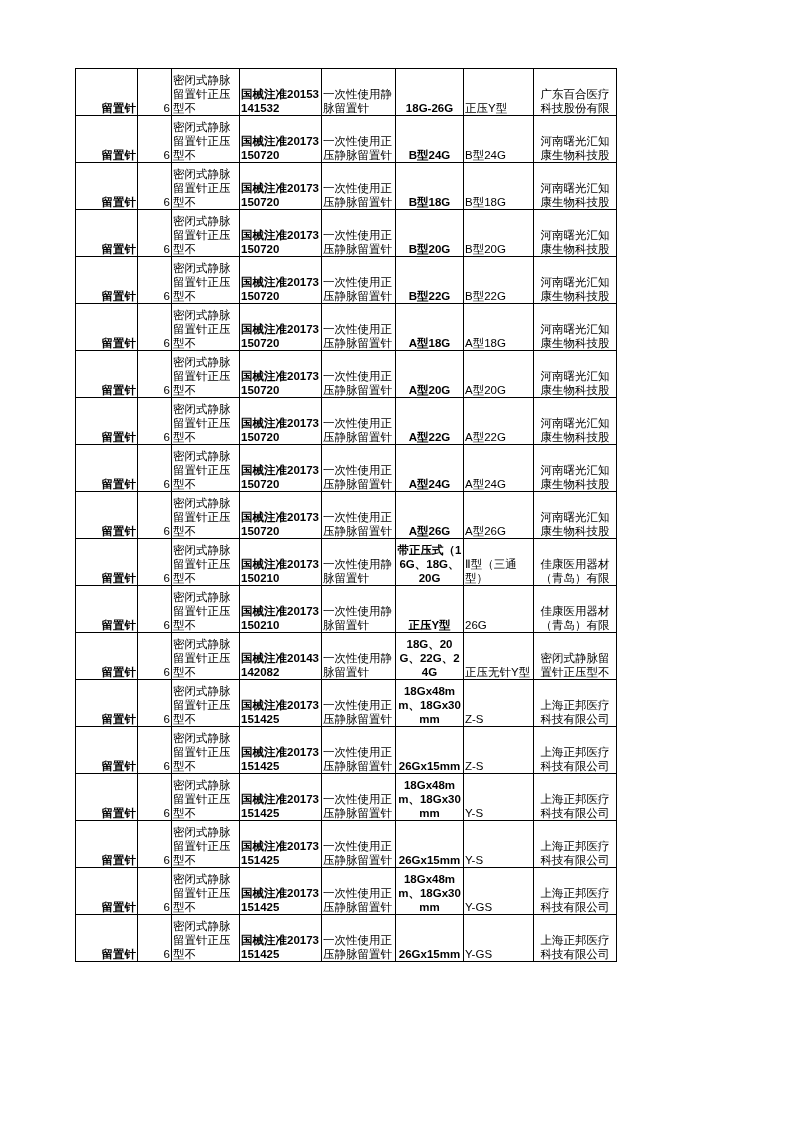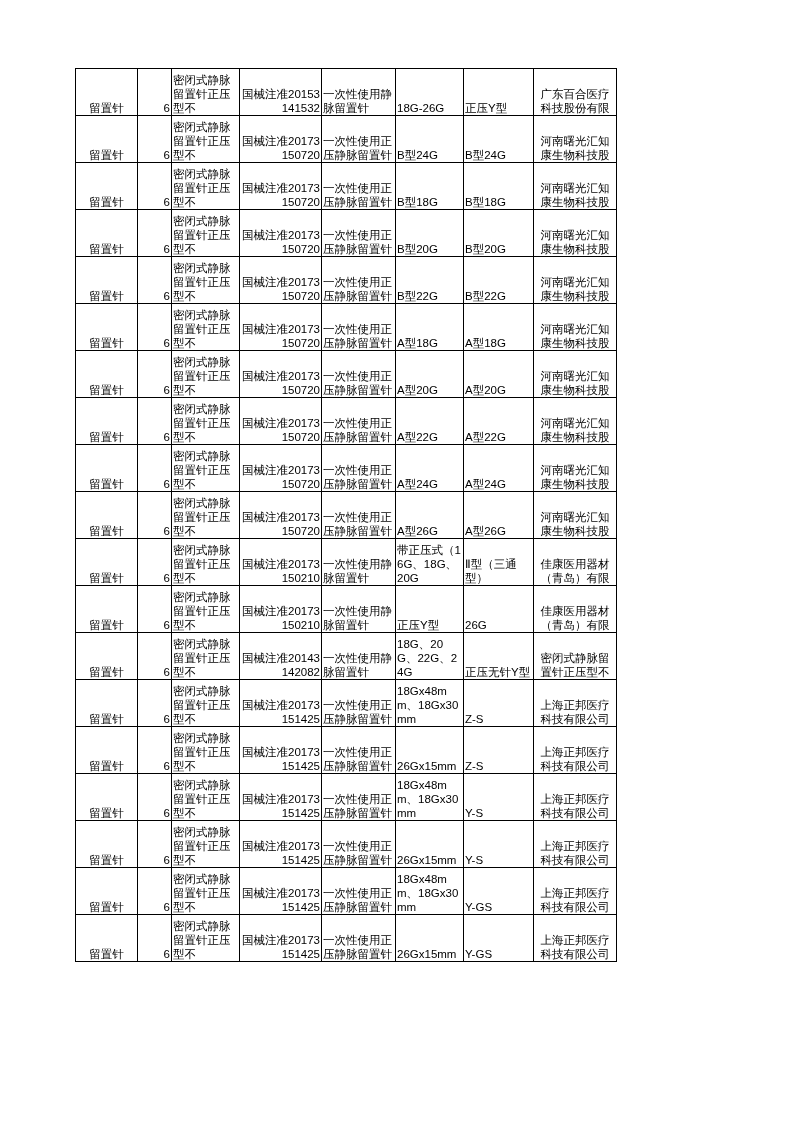--- a/index.html
+++ b/index.html
@@ -45,26 +45,26 @@
   
   col.c0 { width: 62px; }
   col.c1 { width: 34px; }
   col.c2 { width: 68px; }
   col.c3 { width: 82px; }
   col.c4 { width: 74px; }
   col.c5 { width: 68px; }
   col.c6 { width: 70px; }
   col.c7 { width: 83px; }
 
-  td.col-name   { text-align: center; vertical-align: bottom; }
+  td.col-name   { text-align: right; vertical-align: bottom; font-weight: bold; }
   td.col-qty    { text-align: right; vertical-align: bottom; padding-right: 1px; }
   td.col-spec   { text-align: left; vertical-align: bottom; margin-top: 20px; }
-  td.col-reg    { text-align: right; vertical-align: top; }
+  td.col-reg    { text-align: left; vertical-align: top; font-weight: bold; }
   td.col-prod   { text-align: left; vertical-align: top; margin-left: 12px; }
-  td.col-model  { text-align: left; vertical-align: top; }
+  td.col-model  { text-align: center; vertical-align: top; font-weight: bold; }
   td.col-type   { text-align: left; vertical-align: bottom; }
   td.col-maker  { text-align: center; vertical-align: top; }
 </style>
 </head>
 <body>
 
 <div class="page">
   <table class="product-table">
     <colgroup>
       <col class="c0">

